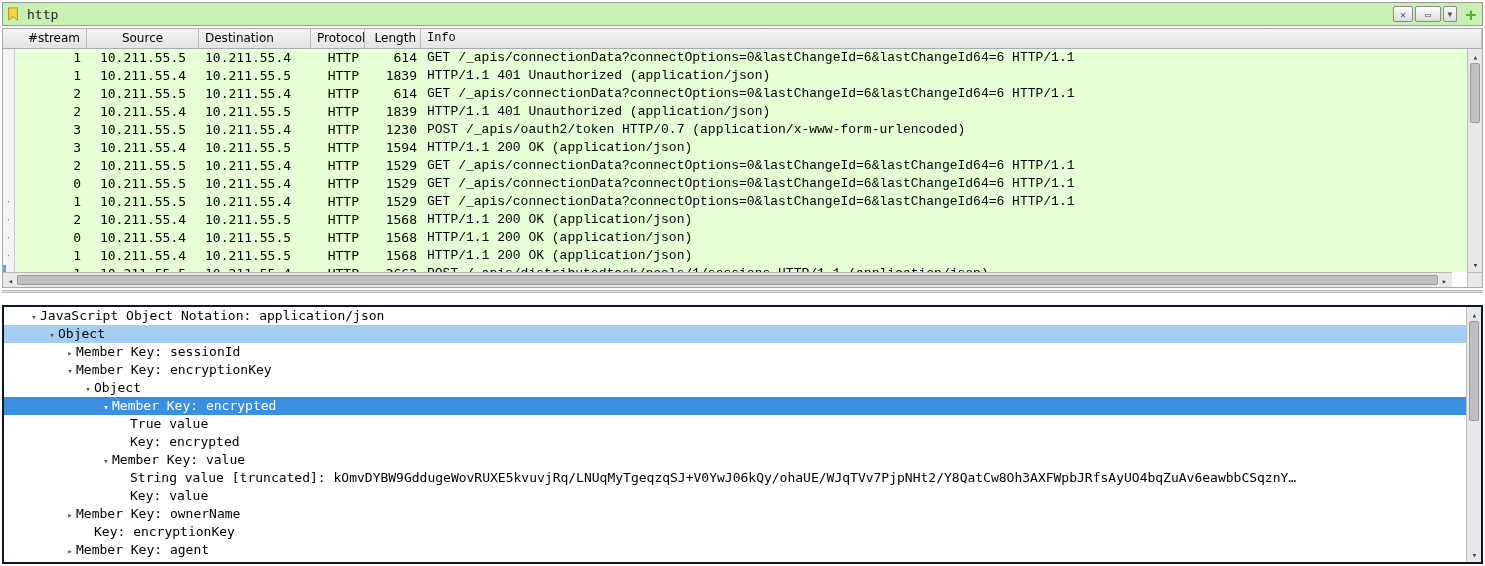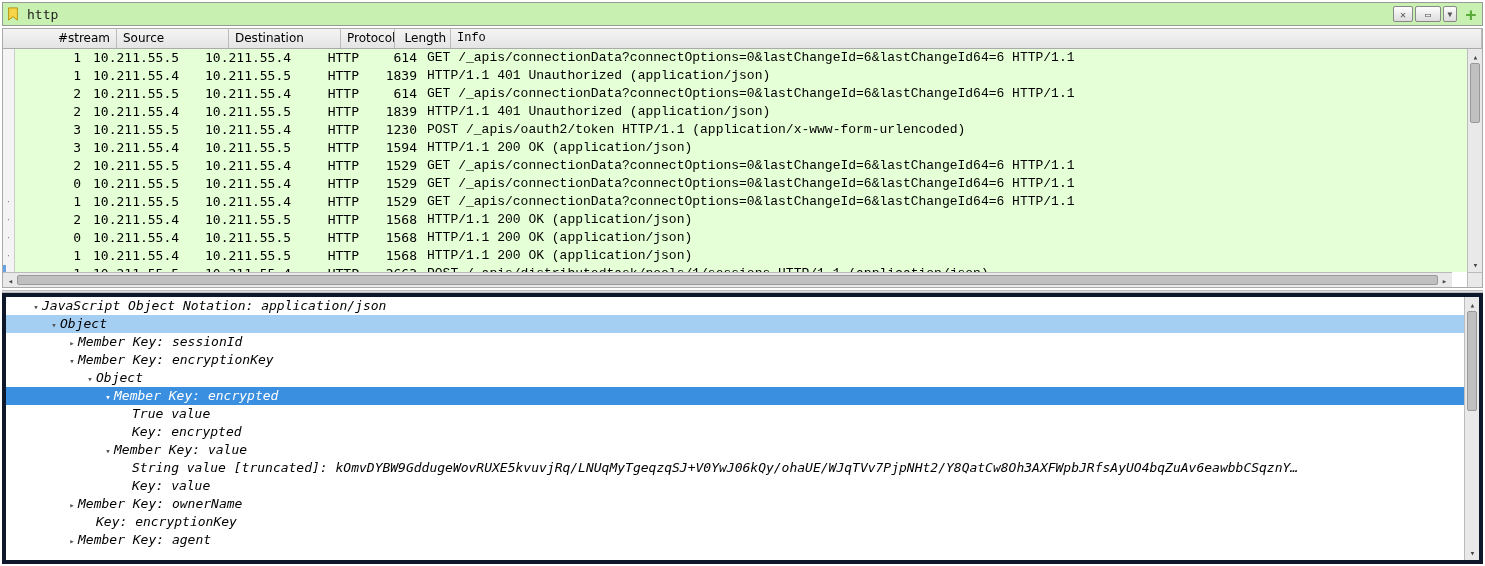--- a/index.html
+++ b/index.html
@@ -9,53 +9,53 @@
   
   .filter-bar { display: flex; align-items: center; height: 24px; border: 1px solid #999; margin: 2px 2px 0 2px; background: #c8f0b0; }
   .bookmark-icon { width: 20px; height: 20px; display: flex; align-items: center; justify-content: center; }
   .bookmark-icon svg { width: 14px; height: 14px; }
   .filter-input { flex: 1; border: none; background: transparent; outline: none; font: inherit; padding: 2px 4px; color: #222; }
   .btn-icon { width: 20px; height: 16px; display: flex; align-items: center; justify-content: center; border: 1px solid #888; background: linear-gradient(#fefefe,#dcdcdc); margin: 0 1px; border-radius: 2px; cursor: pointer; font-size: 10px; color: #555; }
   .btn-icon.plus { background: none; border: none; color: #5aab3a; font-size: 18px; font-weight: bold; margin-left: 3px; }
 
   
   .packet-pane { flex: 0 0 auto; border: 1px solid #aaa; margin: 2px; display: flex; flex-direction: column; height: 260px; }
-  .header-row { display: flex; background: linear-gradient(#f4f4f4,#e4e4e4); border-bottom: 1px solid #aaa; height: 20px; font-family: "DejaVu Sans", sans-serif; font-size: 12px; overflow: hidden; padding-left: 30px; }
+  .header-row { display: flex; background: linear-gradient(#f4f4f4,#e4e4e4); border-bottom: 1px solid #aaa; height: 20px; font-family: "DejaVu Sans", sans-serif; font-size: 12px; overflow: hidden; }
   .header-cell { border-right: 1px solid #bbb; padding: 2px 6px; white-space: nowrap; overflow: hidden; }
   .packet-body { flex: 1; overflow: hidden; display: flex; }
   .packet-rows { flex: 1; overflow: auto; }
   .packet-row { display: flex; height: 18px; line-height: 18px; background: #e5ffd6; white-space: nowrap; }
   .packet-row.sel { position: relative; }
   .packet-row.sel::before { content: ""; position: absolute; left: 0; top: 0; bottom: 0; width: 3px; background: #6aa2e6; }
   .packet-cell { padding: 0 6px; overflow: hidden; }
   .scroll-v { width: 15px; background: #e9e9e9; border-left: 1px solid #bbb; position: relative; }
   .scroll-v .thumb { position: absolute; left: 2px; right: 2px; background: #c0c0c0; border: 1px solid #999; border-radius: 2px; }
   .scroll-h { height: 15px; background: #e9e9e9; border-top: 1px solid #bbb; position: relative; margin-right: 15px; }
   .scroll-h .thumb { position: absolute; top: 2px; bottom: 2px; background: #c0c0c0; border: 1px solid #999; border-radius: 2px; }
   .scroll-arrows { width: 15px; height: 15px; display: flex; align-items: center; justify-content: center; font-size: 9px; color: #444; }
 
   .gutter { width: 12px; border-right: 1px solid #ccc; background: #f4f4f4; }
   .gutter-mark { font-size: 9px; color: #888; text-align: center; line-height: 18px; }
 
   
   .splitter { height: 3px; background: #e0e0e0; border-top: 1px solid #bbb; border-bottom: 1px solid #bbb; cursor: row-resize; margin: 0 2px; }
 
   
-  .details-pane { flex: 1; border: 4px solid #0f172a; margin: 0 2px 2px 2px; display: flex; overflow: hidden; font-style: italic; }
+  .details-pane { flex: 1; border: 2px solid #0f172a; margin: 12px 2px 2px 2px; display: flex; overflow: hidden; }
   .details-body { flex: 1; overflow: hidden; }
   .tree-row { height: 18px; line-height: 18px; white-space: nowrap; overflow: hidden; }
   .tree-row.sel { background: #3a8fe0; color: #fff; }
   .tw { display: inline-block; width: 12px; text-align: center; font-size: 9px; color: #555; cursor: pointer; }
   .tree-row.sel .tw { color: #fff; }
   .tree-text { }
   .details-scroll-v { width: 15px; background: #e9e9e9; border-left: 1px solid #bbb; position: relative; }
   .details-scroll-v .thumb { position: absolute; left: 2px; right: 2px; background: #c0c0c0; border: 1px solid #999; border-radius: 2px; }
 
   .c-stream { width: 84px; text-align: right; }
-  .c-src    { width: 112px; }
+  .c-src    { width: 112px; text-align: center; }
   .c-dst    { width: 112px; }
   .c-proto  { width: 54px; text-align: right; }
   .c-len    { width: 56px; text-align: right; padding-right: 4px; }
   .c-info   { flex: 1; font-family: Liberation Mono, monospace; }
 </style>
 </head>
 <body>
 
 <div class="filter-bar">
   <span class="bookmark-icon">
@@ -127,21 +127,21 @@
         </div>
         <div class="packet-row">
           <div class="gutter">
             <div class="gutter-mark"></div>
           </div>
           <div class="packet-cell c-stream" style="width:72px;">3</div>
           <div class="packet-cell c-src">10.211.55.5</div>
           <div class="packet-cell c-dst">10.211.55.4</div>
           <div class="packet-cell c-proto">HTTP</div>
           <div class="packet-cell c-len">1230</div>
-          <div class="packet-cell c-info">POST /_apis/oauth2/token HTTP/1.1  (application/x-www-form-urlencoded)</div>
+          <div class="packet-cell c-info">POST /_apis/oauth2/token HTTP/0.7  (application/x-www-form-urlencoded)</div>
         </div>
         <div class="packet-row">
           <div class="gutter">
             <div class="gutter-mark"></div>
           </div>
           <div class="packet-cell c-stream" style="width:72px;">3</div>
           <div class="packet-cell c-src">10.211.55.4</div>
           <div class="packet-cell c-dst">10.211.55.5</div>
           <div class="packet-cell c-proto">HTTP</div>
           <div class="packet-cell c-len">1594</div>

